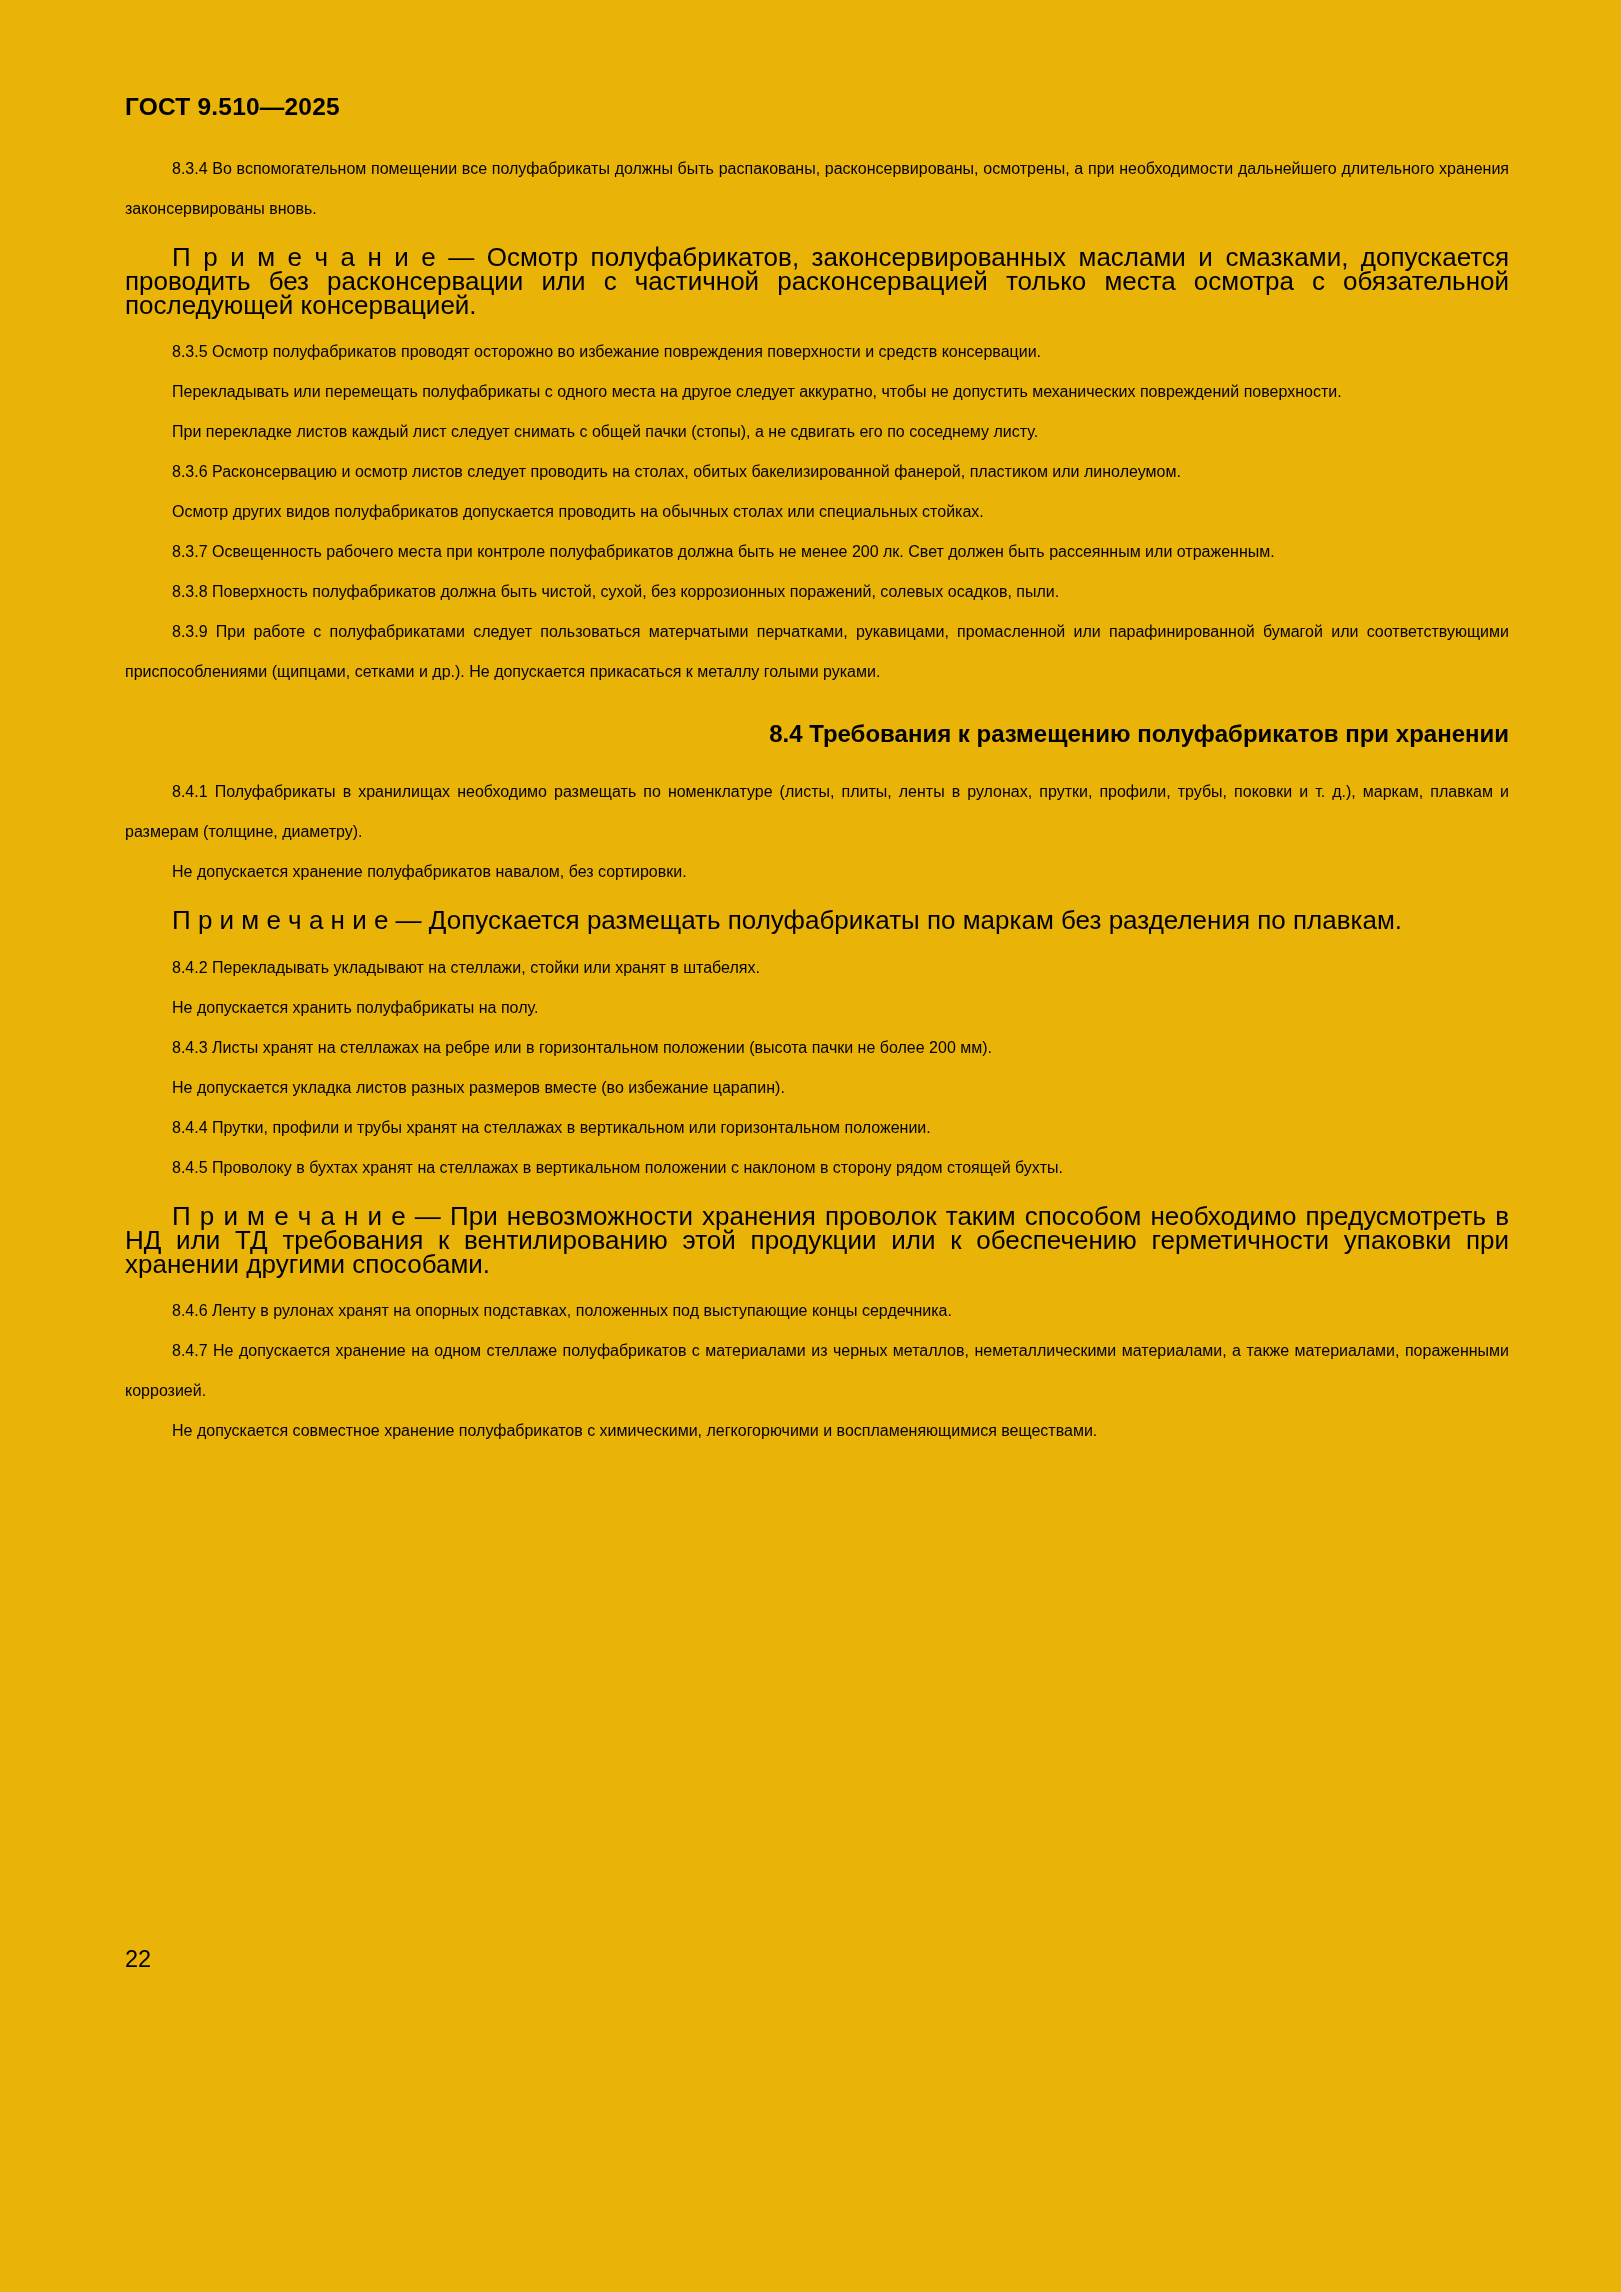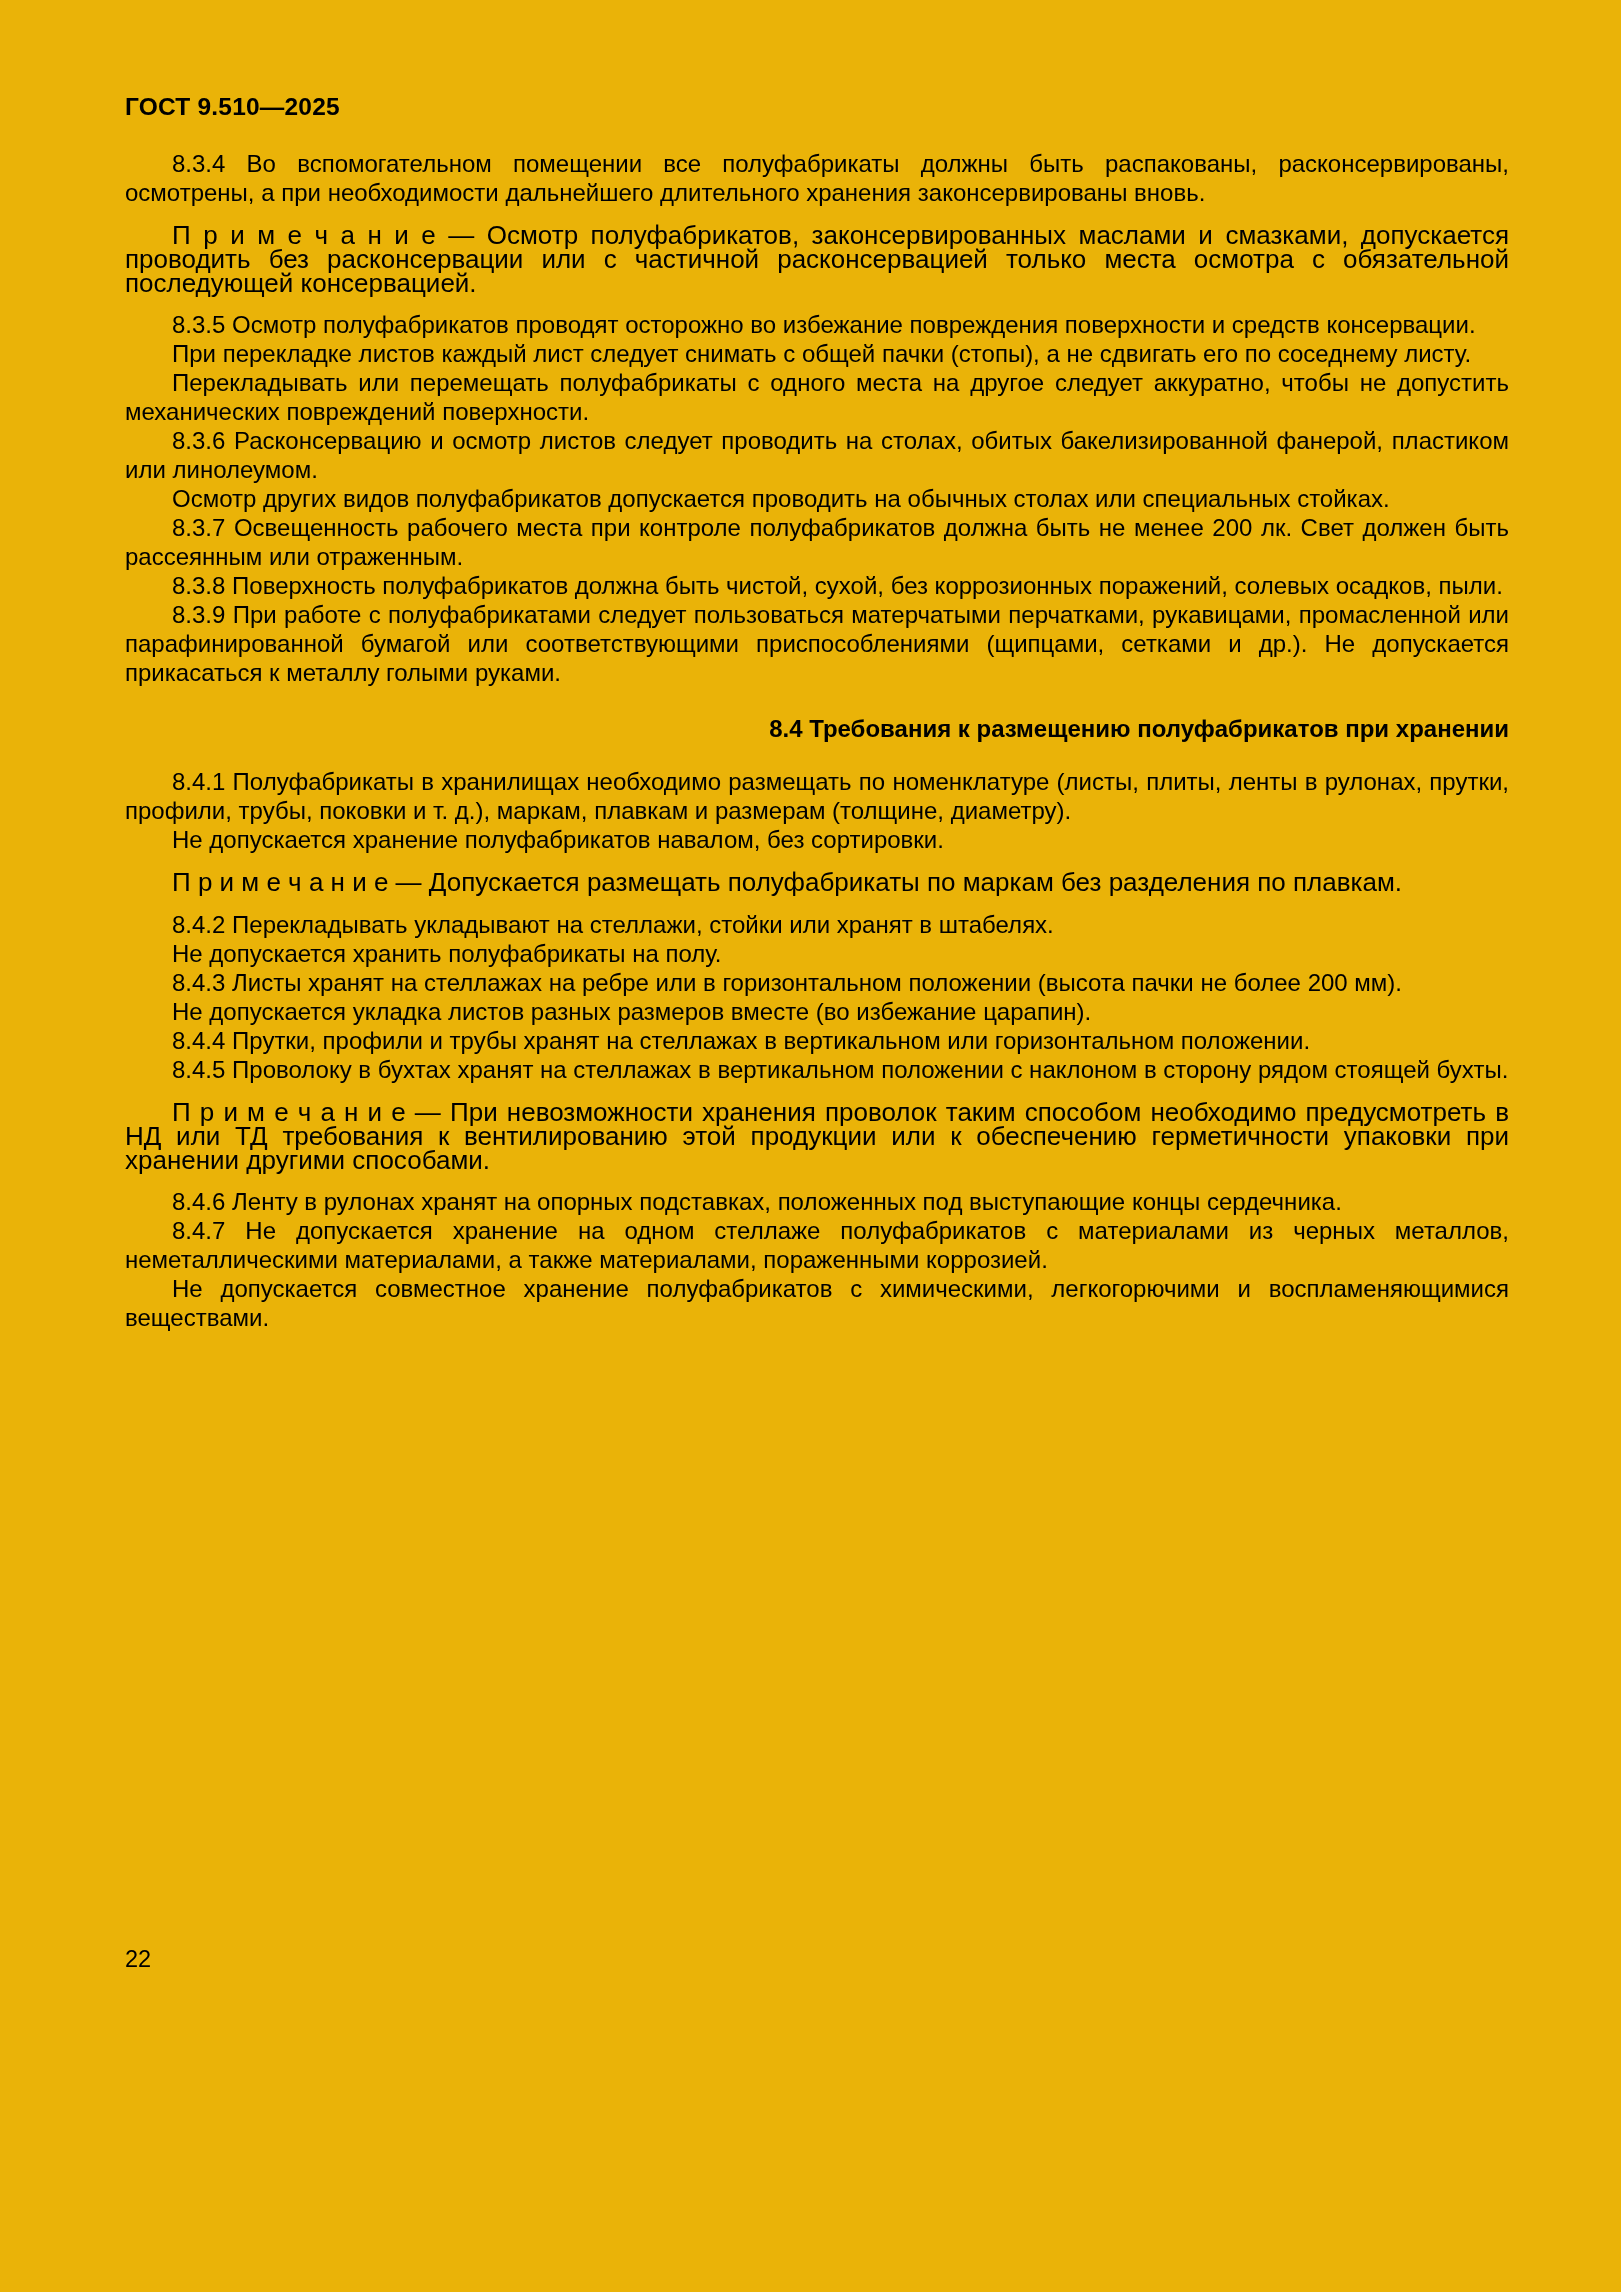--- a/index.html
+++ b/index.html
@@ -36,22 +36,22 @@
   
   .content {
     position: absolute;
     left: 125px;
     top: 149px;
     width: 1384px;
   }
 
   p {
     margin: 0;
-    font-size: 24px;
-    line-height: 29px;
+    font-size: 16px;
+    line-height: 40px;
     text-align: justify;
     text-justify: inter-word;
     hyphens: none;
     color: #000;
   }
 
   p.body {
     text-indent: 47px;
   }
 
@@ -96,23 +96,23 @@
   <div class="content">
 
     <p class="body">8.3.4  Во вспомогательном помещении все полуфабрикаты должны быть распакованы, расконсервированы, осмотрены, а при необходимости дальнейшего длительного хранения законсервированы вновь.</p>
 
     <div class="spacer-note-top"></div>
     <p class="note">П р и м е ч а н и е — Осмотр полуфабрикатов, законсервированных маслами и смазками, допускается проводить без расконсервации или с частичной расконсервацией только места осмотра с обязательной последующей консервацией.</p>
     <div class="spacer-note-bottom"></div>
 
     <p class="body">8.3.5  Осмотр полуфабрикатов проводят осторожно во избежание повреждения поверхности и средств консервации.</p>
 
+    <p class="body">Перекладывать или перемещать полуфабрикаты с одного места на другое следует аккуратно, чтобы не допустить механических повреждений поверхности.</p>
+
     <p class="body">При перекладке листов каждый лист следует снимать с общей пачки (стопы), а не сдвигать его по соседнему листу.</p>
-
-    <p class="body">Перекладывать или перемещать полуфабрикаты с одного места на другое следует аккуратно, чтобы не допустить механических повреждений поверхности.</p>
 
     <p class="body">8.3.6  Расконсервацию и осмотр листов следует проводить на столах, обитых бакелизированной фанерой, пластиком или линолеумом.</p>
 
     <p class="body">Осмотр других видов полуфабрикатов допускается проводить на обычных столах или специальных стойках.</p>
 
     <p class="body">8.3.7  Освещенность рабочего места при контроле полуфабрикатов должна быть не менее 200 лк. Свет должен быть рассеянным или отраженным.</p>
 
     <p class="body">8.3.8  Поверхность полуфабрикатов должна быть чистой, сухой, без коррозионных поражений, солевых осадков, пыли.</p>
 
 

